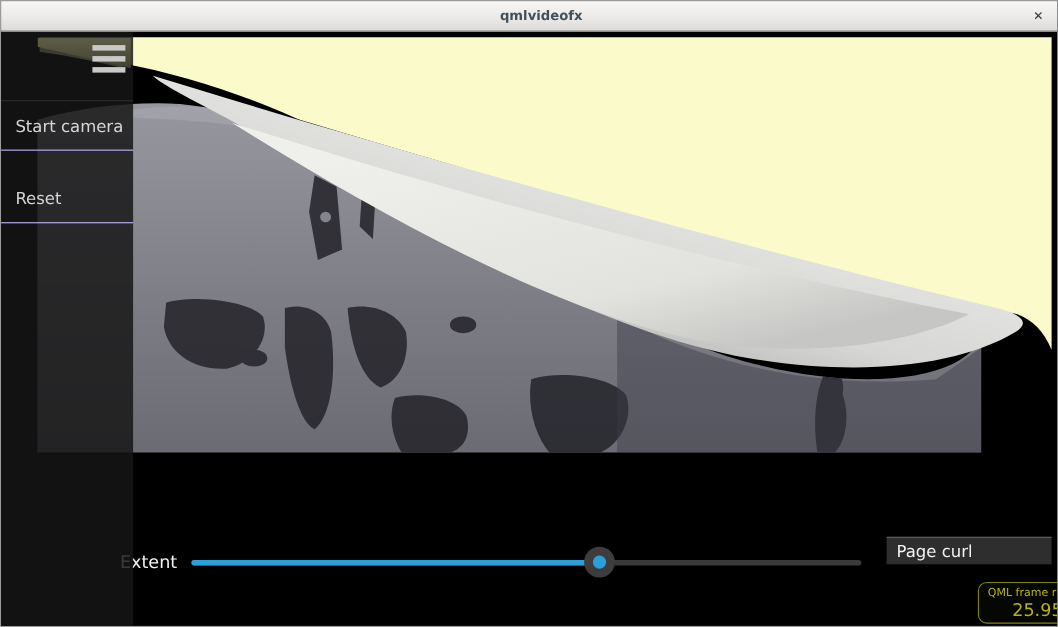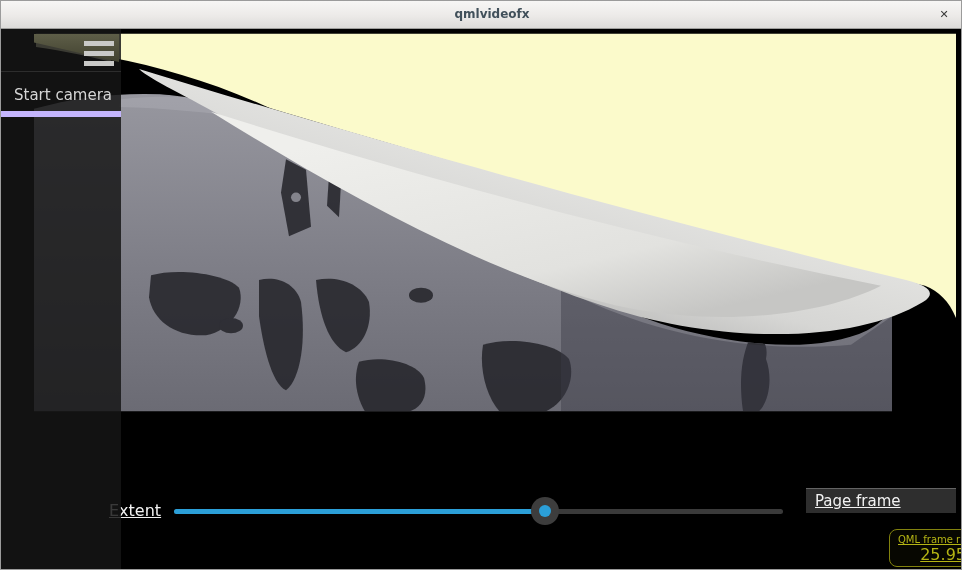--- a/index.html
+++ b/index.html
@@ -14,21 +14,21 @@
   .titlebar .title { position:absolute; left:0; right:14px; top:6px; text-align:center;
     font-size:12px; font-weight:bold; color:#41505a;padding-left:36px; }
   .close-btn { position:absolute; right:8px; top:5px; width:18px; height:18px;
     font-size:11px; line-height:18px; text-align:center; color:#3a3a3a; cursor:pointer; }
 
   
   .scene { position:absolute; left:0; top:28px; width:962px; height:542px; z-index:1; }
 
   
   .controls { position:absolute; left:0; top:0; width:962px; height:570px; z-index:2; pointer-events:none; }
-  .controls > * { pointer-events:auto;text-decoration:underline; }
+  .controls > * { pointer-events:auto; }
   .param-label { position:absolute; left:108px; top:500px; font-size:16px; color:#f2f2f2; }
   .slider-track { position:absolute; left:173px; top:508px; width:609px; height:5px;
     background:#3a3a3a; border-radius:3px; }
   .slider-fill { position:absolute; left:0; top:0; height:5px; background:var(--accent,#2b9fd8); border-radius:3px; }
   .slider-handle { position:absolute; top:2px; width:28px; height:28px; border-radius:50%;
     background:#3d3d3d; transform:translate(-50%,-50%); }
   .slider-dot { position:absolute; left:50%; top:50%; width:12px; height:12px; border-radius:50%;
     background:var(--accent,#2b9fd8); transform:translate(-50%,-50%); }
   .effect-btn { position:absolute; left:805px; top:487px; width:150px; height:25px;
     background:#2e2e2e; border-top:1px solid #646464; color:#f2f2f2; font-size:15px;
@@ -43,21 +43,21 @@
   .sidebar { position:absolute; left:0; top:28px; width:120px; height:542px;
     background:rgba(22,22,22,0.84); z-index:3; }
   .curl-peek { position:absolute; left:33px; top:5px; width:85px; height:28px;
     background:linear-gradient(to bottom, #5e5e48, #41412f);
     clip-path:polygon(0 0, 100% 0, 100% 100%, 0 30%); }
   .menu-icon { position:absolute; right:7px; top:12px; width:30px; height:25px; cursor:pointer; }
   .menu-icon .bar { position:absolute; left:0; width:30px; height:5px; background:#c9c9c7; }
   .menu-icon .bar:nth-child(1){ top:0; } .menu-icon .bar:nth-child(2){ top:10px; } .menu-icon .bar:nth-child(3){ top:20px; }
   .menu { position:absolute; left:0; top:42px; width:120px; }
   .menu-item { height:46px; line-height:46px; padding-left:13px; font-size:15px; color:#d6d6d6;
-    border-bottom:6px solid #c4b5fd; cursor:pointer; }
+    border-bottom:1px solid #c4b5fd; cursor:pointer;margin-top:20px; }
   .menu-item:first-child { border-top:1px solid #2d2d2d; }
 </style>
 </head>
 <body>
 
 <div class="window">
 
   <svg class="scene" viewBox="0 28 962 570" preserveAspectRatio="none">
     <defs>
       <linearGradient id="gMount" x1="0" y1="0" x2="0" y2="1">
@@ -115,36 +115,37 @@
   </svg>
 
   <div class="controls">
     <div class="param-label">Extent</div>
     <div class="slider-track">
       <div class="slider-fill" style="width: 61%;"></div>
       <div class="slider-handle" style="left: 61%;">
         <div class="slider-dot"></div>
       </div>
     </div>
-    <div class="effect-btn">Page frame</div>
+    <div class="effect-btn">Page curl</div>
     <div class="fps-box">
       <div class="fps-label">QML frame r…</div>
       <div class="fps-value">25.95</div>
     </div>
   </div>
 
   <div class="sidebar">
     <div class="curl-peek"></div>
     <div class="menu-icon">
       <div class="bar"></div>
         <div class="bar"></div>
         <div class="bar"></div>
     </div>
     <div class="menu">
       <div class="menu-item">Start camera</div>
+      <div class="menu-item">Reset</div>
     </div>
   </div>
 
   <div class="titlebar">
     <div class="title">qmlvideofx</div>
     <div class="close-btn">✕</div>
   </div>
 
 </div>
 

